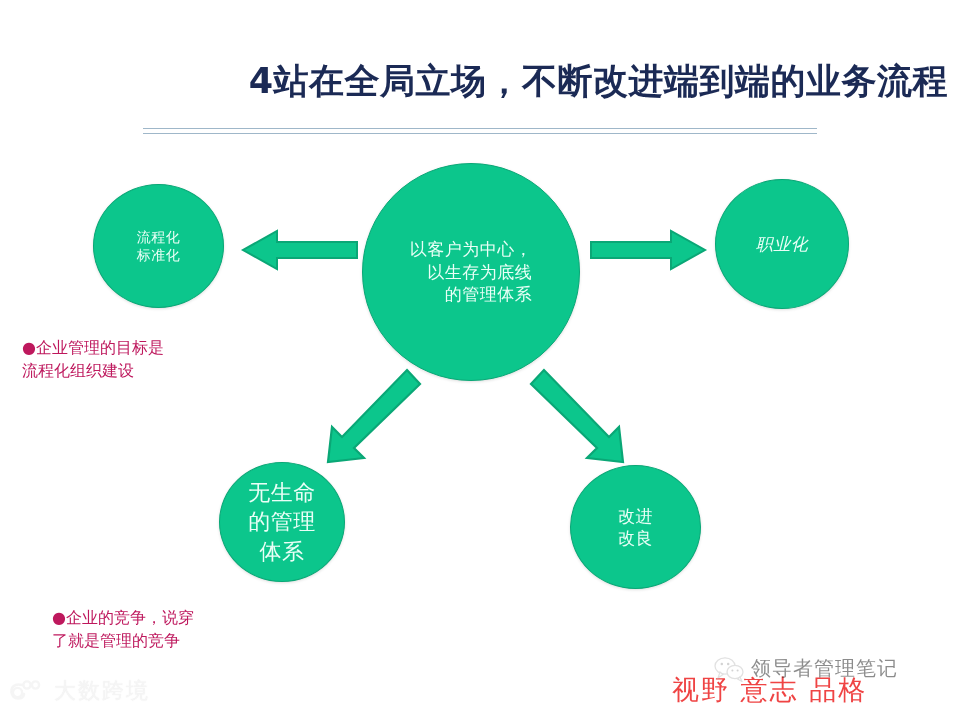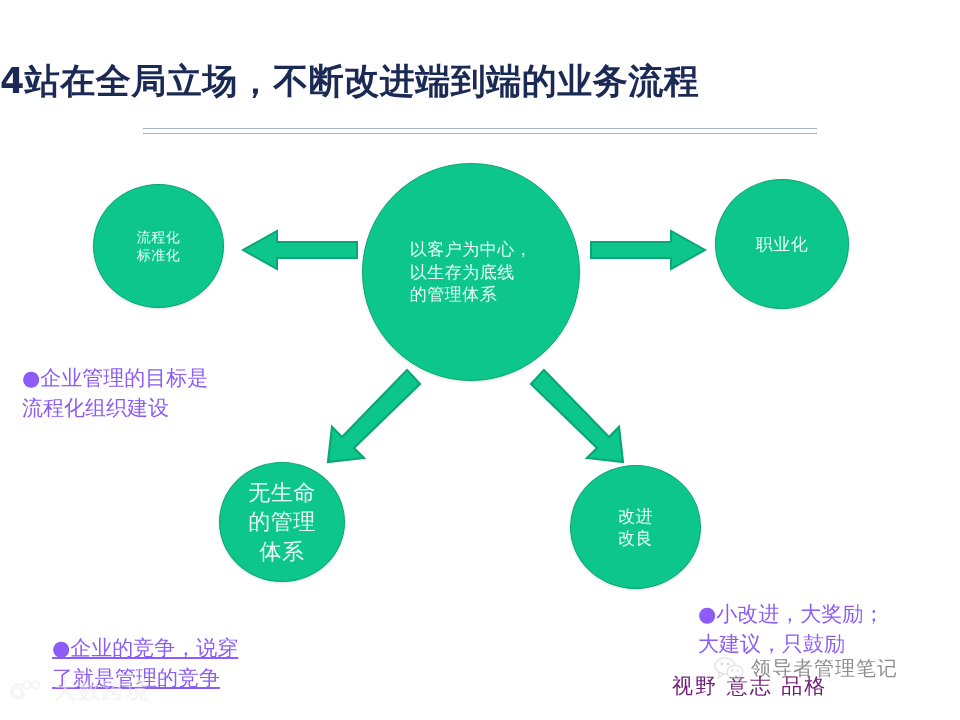--- a/index.html
+++ b/index.html
@@ -14,24 +14,24 @@
     position: relative;
     width: 960px;
     height: 720px;
     background: #ffffff;
     overflow: hidden;
   }
 
   
   #title-block {
     position: absolute;
-    left: 0;
+    left: 16px;
     top: 62px;
     width: 932px;
-    text-align: left;
+    text-align: right;
   }
   #slide-title {
     font-family: "DejaVu Sans", "Liberation Sans", sans-serif;
     font-size: 35px;
     font-weight: bold;
     color: #1b2a55;
     letter-spacing: 0.5px;
     white-space: nowrap;
     line-height: 1.1;
   }
@@ -65,35 +65,36 @@
     white-space: pre-line;
     letter-spacing: 0.5px;
   }
 
   #circle-center {
     left: 362px;
     top: 163px;
     width: 218px;
     height: 218px;
   }
-  #circle-center .label { font-size: 17px; text-align: left; }
+  #circle-center .label { font-size: 17px; text-align: right; }
 
   #circle-left {
     left: 93px;
     top: 184px;
     width: 131px;
     height: 124px;
   }
   #circle-left .label { font-size: 14px; }
 
   #circle-right {
     left: 715px;
     top: 179px;
     width: 134px;
     height: 130px;
+    font-style: italic;
   }
   #circle-right .label { font-size: 17px; }
 
   #circle-bottom-left {
     left: 219px;
     top: 462px;
     width: 126px;
     height: 120px;
   }
   #circle-bottom-left .label { font-size: 22px; }
@@ -108,39 +109,38 @@
 
   
   .arrow {
     position: absolute;
   }
 
   
   .caption {
     position: absolute;
     font-family: "DejaVu Sans", "Liberation Sans", sans-serif;
-    font-size: 21px;
-    color: #8b5cf6;
+    font-size: 16px;
+    color: #be185d;
     line-height: 1.45;
     white-space: pre-line;
-    margin-top: 27px;
   }
   #caption-left        { left: 22px;  top: 336px; width: 270px; }
   #caption-right       { left: 696px; top: 334px; width: 250px; }
-  #caption-bottom-left { left: 52px;  top: 606px; width: 270px; text-decoration: underline; }
+  #caption-bottom-left { left: 52px;  top: 606px; width: 270px; }
   #caption-bottom-right{ left: 698px; top: 572px; width: 250px; }
 
   
   #footer-tagline {
     position: absolute;
     left: 672px;
     top: 672px;
     font-family: "DejaVu Sans", "Liberation Sans", sans-serif;
-    font-size: 21px;
-    color: #701a75;
+    font-size: 27px;
+    color: #ef4444;
     white-space: nowrap;
     letter-spacing: 2px;
   }
 
   
   #watermark-right {
     position: absolute;
     left: 714px;
     top: 655px;
     display: flex;
@@ -222,22 +222,20 @@
 
   <div class="circle" id="circle-bottom-right">
     <span class="label">改进
 改良</span>
   </div>
 
   <div class="caption" id="caption-left">●企业管理的目标是
 流程化组织建设</div>
   <div class="caption" id="caption-bottom-left">●企业的竞争，说穿
 了就是管理的竞争</div>
-  <div class="caption" id="caption-bottom-right">●小改进，大奖励；
-大建议，只鼓励</div>
 
   <div id="footer-tagline">视野 意志 品格</div>
 
   <div id="watermark-right">
     <svg width="30" height="26" viewBox="0 0 30 26">
       <ellipse cx="11" cy="10" rx="10" ry="8.2" fill="#ffffff" stroke="#bdbdbd" stroke-width="1.3"></ellipse>
       <polygon points="6,16 4,22 9,18.5" fill="#ffffff" stroke="#bdbdbd" stroke-width="1.2"></polygon>
       <circle cx="7.8" cy="8" r="1.25" fill="#9e9e9e"></circle>
       <circle cx="14.2" cy="8" r="1.25" fill="#9e9e9e"></circle>
       <ellipse cx="21" cy="16" rx="8" ry="6.6" fill="#ffffff" stroke="#bdbdbd" stroke-width="1.3"></ellipse>

